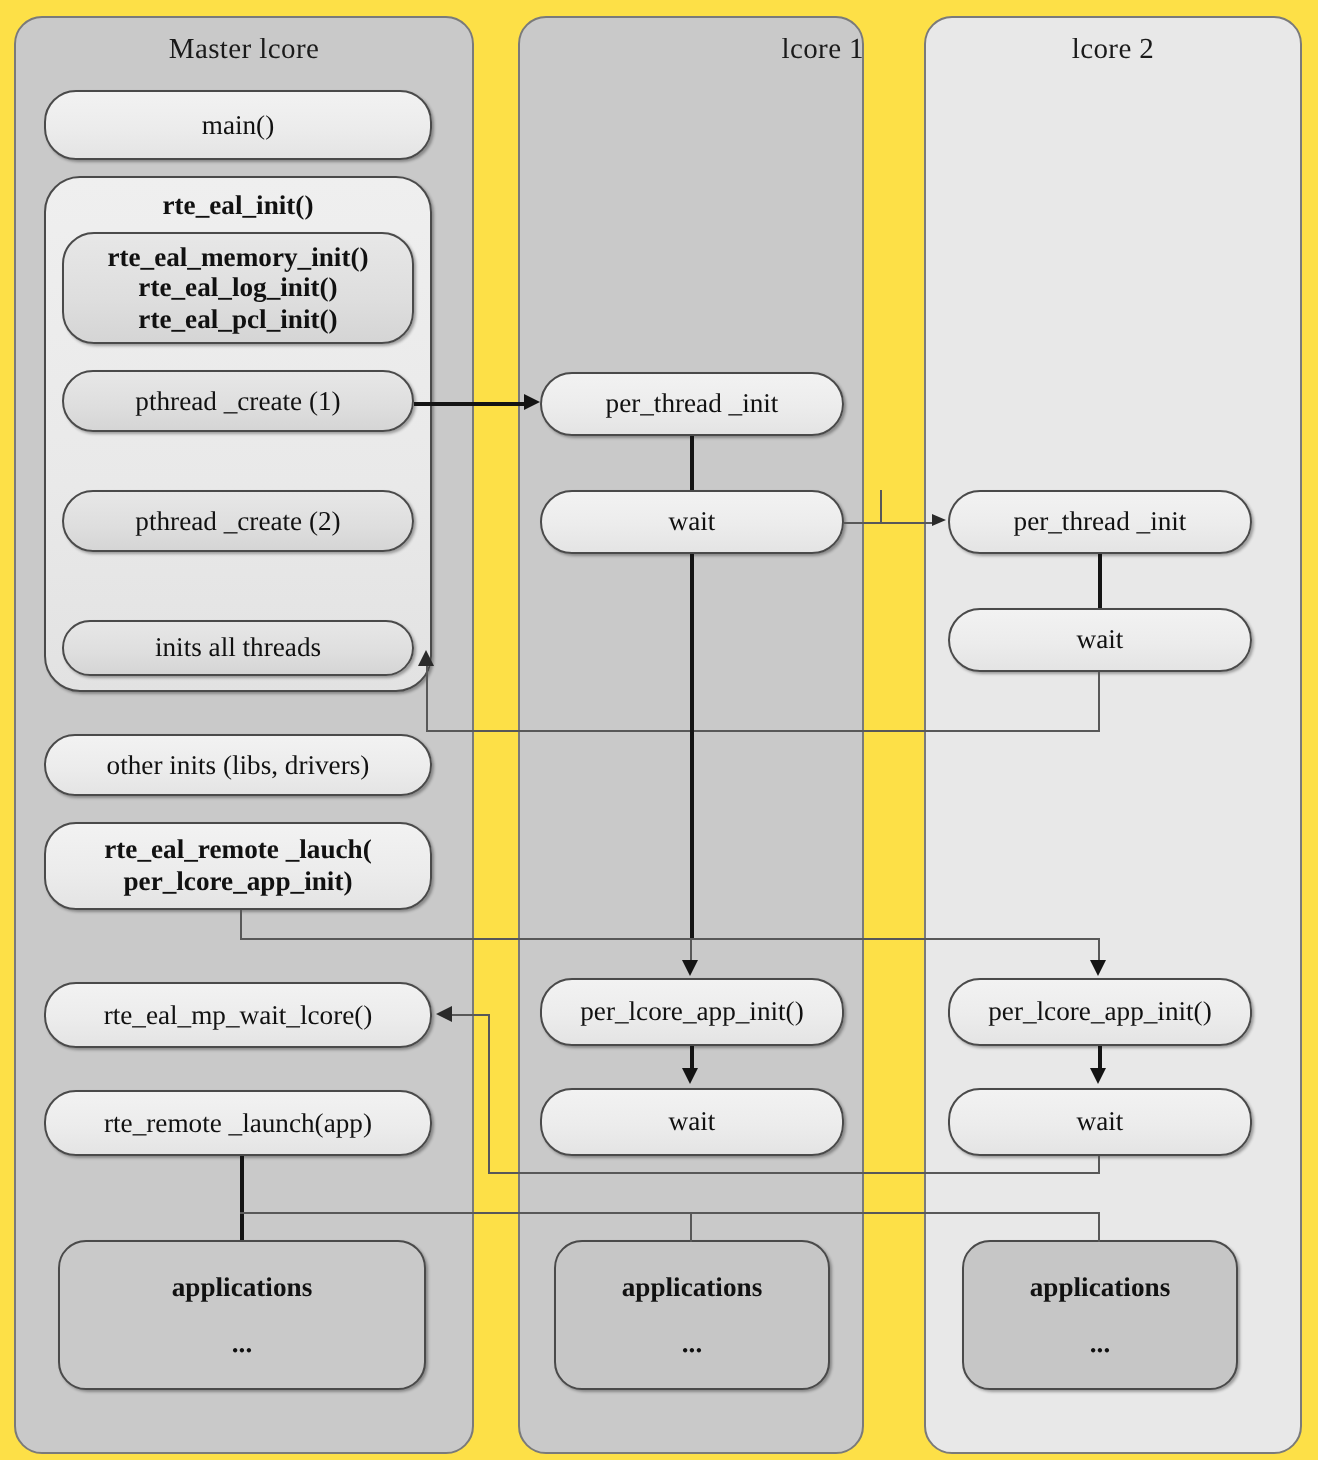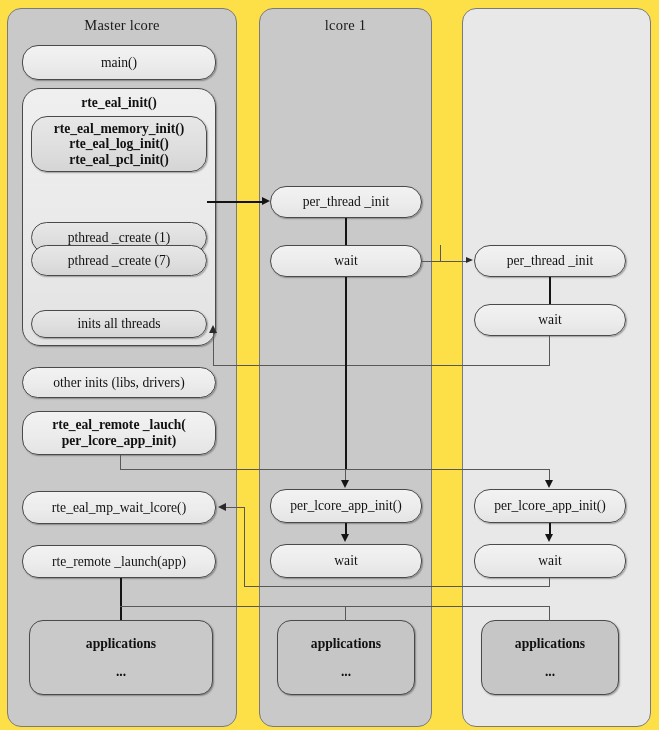--- a/index.html
+++ b/index.html
@@ -50,37 +50,38 @@
 </head>
 <body>
 
 <div id="stage">
 
   <div class="col" style="left:7px;top:8px;width:230px;height:719px;background:#c9c9c9;"></div>
   <div class="col" style="left:259px;top:8px;width:173px;height:719px;background:#c9c9c9;"></div>
   <div class="col" style="left:462px;top:8px;width:189px;height:719px;background:#e8e8e8;"></div>
 
   <div class="col-title" style="left:7px;width:230px;top:17px;">Master lcore</div>
-  <div class="col-title" style="left:259px;width:173px;top:17px;">lcore 1</div>
+  <div class="col-title" style="left:259px;width:173px;top:17px;text-align:right;">lcore 1</div>
+  <div class="col-title" style="left:462px;width:189px;top:17px;">lcore 2</div>
 
   <div class="node fill-light" style="left:22px;top:45px;width:194px;height:35px;">main()</div>
 
   <div class="node fill-group" style="left:22px;top:88px;width:194px;height:258px;justify-content:flex-start;padding-top:6px;border-radius:18px;">
     <span class="ln">rte_eal_init()</span>
   </div>
 
   <div class="node fill-mid" style="left:31px;top:116px;width:176px;height:56px;">
     <span class="ln">rte_eal_memory_init()</span>
     <span class="ln">rte_eal_log_init()</span>
     <span class="ln">rte_eal_pcl_init()</span>
   </div>
 
-  <div class="node fill-mid" style="left:31px;top:185px;width:176px;height:31px;margin-top:37px;">pthread _create (1)</div>
+  <div class="node fill-mid" style="left:31px;top:185px;width:176px;height:31px;">pthread _create (1)</div>
 
-  <div class="node fill-mid" style="left:31px;top:245px;width:176px;height:31px;">pthread _create (7)</div>
+  <div class="node fill-mid" style="left:31px;top:245px;width:176px;height:31px;">pthread _create (2)</div>
 
   <div class="node fill-mid" style="left:31px;top:310px;width:176px;height:28px;">inits all threads</div>
 
   <div class="node fill-light" style="left:22px;top:367px;width:194px;height:31px;">other inits (libs, drivers)</div>
 
   <div class="node fill-light" style="left:22px;top:411px;width:194px;height:44px;">
     <span class="ln">rte_eal_remote _lauch(</span>
     <span class="ln">per_lcore_app_init)</span>
   </div>
 

